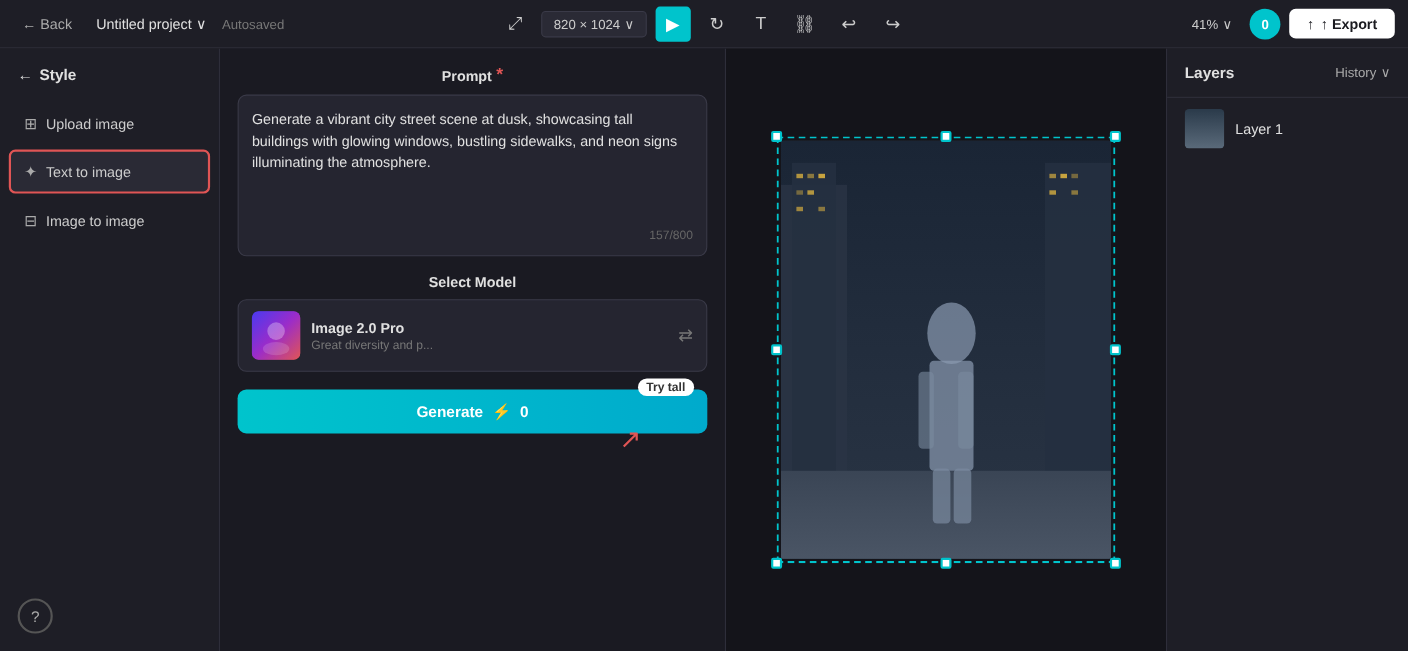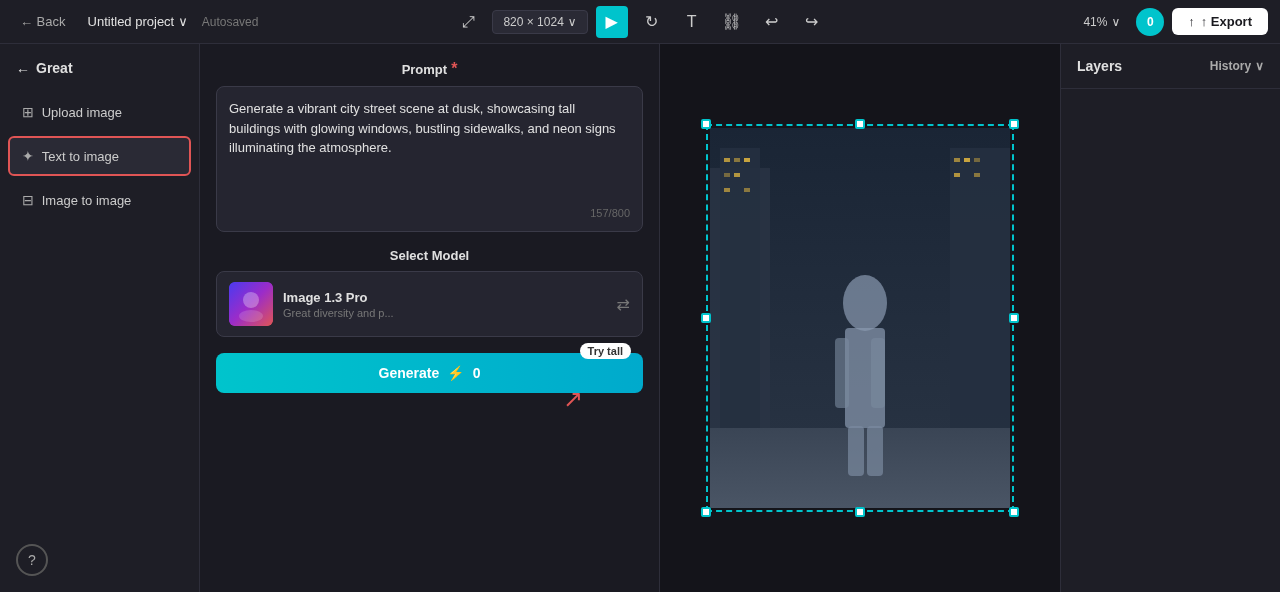--- a/index.html
+++ b/index.html
@@ -444,21 +444,20 @@
       font-weight: 600;
       color: #e0e0e0;
     }
     .history-btn {
       display: flex;
       align-items: center;
       gap: 4px;
       font-size: 12px;
       color: #aaa;
       cursor: pointer;
-      font-weight: bold;
     }
     .layer-item {
       display: flex;
       align-items: center;
       gap: 10px;
       padding: 10px 16px;
       cursor: pointer;
     }
     .layer-thumb {
       width: 36px;
@@ -518,21 +517,21 @@
       <span>↑ Export</span>
     </button>
   </div>
 </div>
 
 <div class="main">
 
   <div class="left-sidebar">
     <div class="sidebar-header">
       <span>←</span>
-      <span>Great</span>
+      <span>Style</span>
     </div>
 
     <div class="sidebar-item">
       <span class="sidebar-icon">⊞</span>
       <span>Upload image</span>
     </div>
 
     <div class="sidebar-item active">
       <span class="sidebar-icon">✦</span>
       <span>Text to image</span>
@@ -578,21 +577,21 @@
                   <stop offset="50%" style="stop-color:#9b2cc9"></stop>
                   <stop offset="100%" style="stop-color:#e05555"></stop>
                 </linearGradient>
               </defs>
               <rect width="44" height="44" fill="url(#mg)" rx="6"></rect>
               <circle cx="22" cy="18" r="8" fill="rgba(255,255,255,0.3)"></circle>
               <ellipse cx="22" cy="34" rx="12" ry="6" fill="rgba(255,255,255,0.15)"></ellipse>
             </svg>
           </div>
           <div class="model-info">
-            <div class="model-name">Image 1.3 Pro</div>
+            <div class="model-name">Image 2.0 Pro</div>
             <div class="model-desc">Great diversity and p...</div>
           </div>
           <div class="model-switch">⇄</div>
         </div>
       </div>
 
 
       <div class="generate-wrapper">
         <div class="try-free-badge">Try tall</div>
         <button class="generate-btn">
@@ -666,15 +665,21 @@
   </div>
 
   <div class="right-panel">
     <div class="right-panel-header">
       <span class="right-panel-title">Layers</span>
       <div class="history-btn">
         <span>History</span>
         <span>∨</span>
       </div>
     </div>
+    <div class="layer-item">
+      <div class="layer-thumb">
+        <div class="layer-thumb-inner"></div>
+      </div>
+      <span class="layer-name">Layer 1</span>
+    </div>
   </div>
 
 </div>
 
 </body></html>

